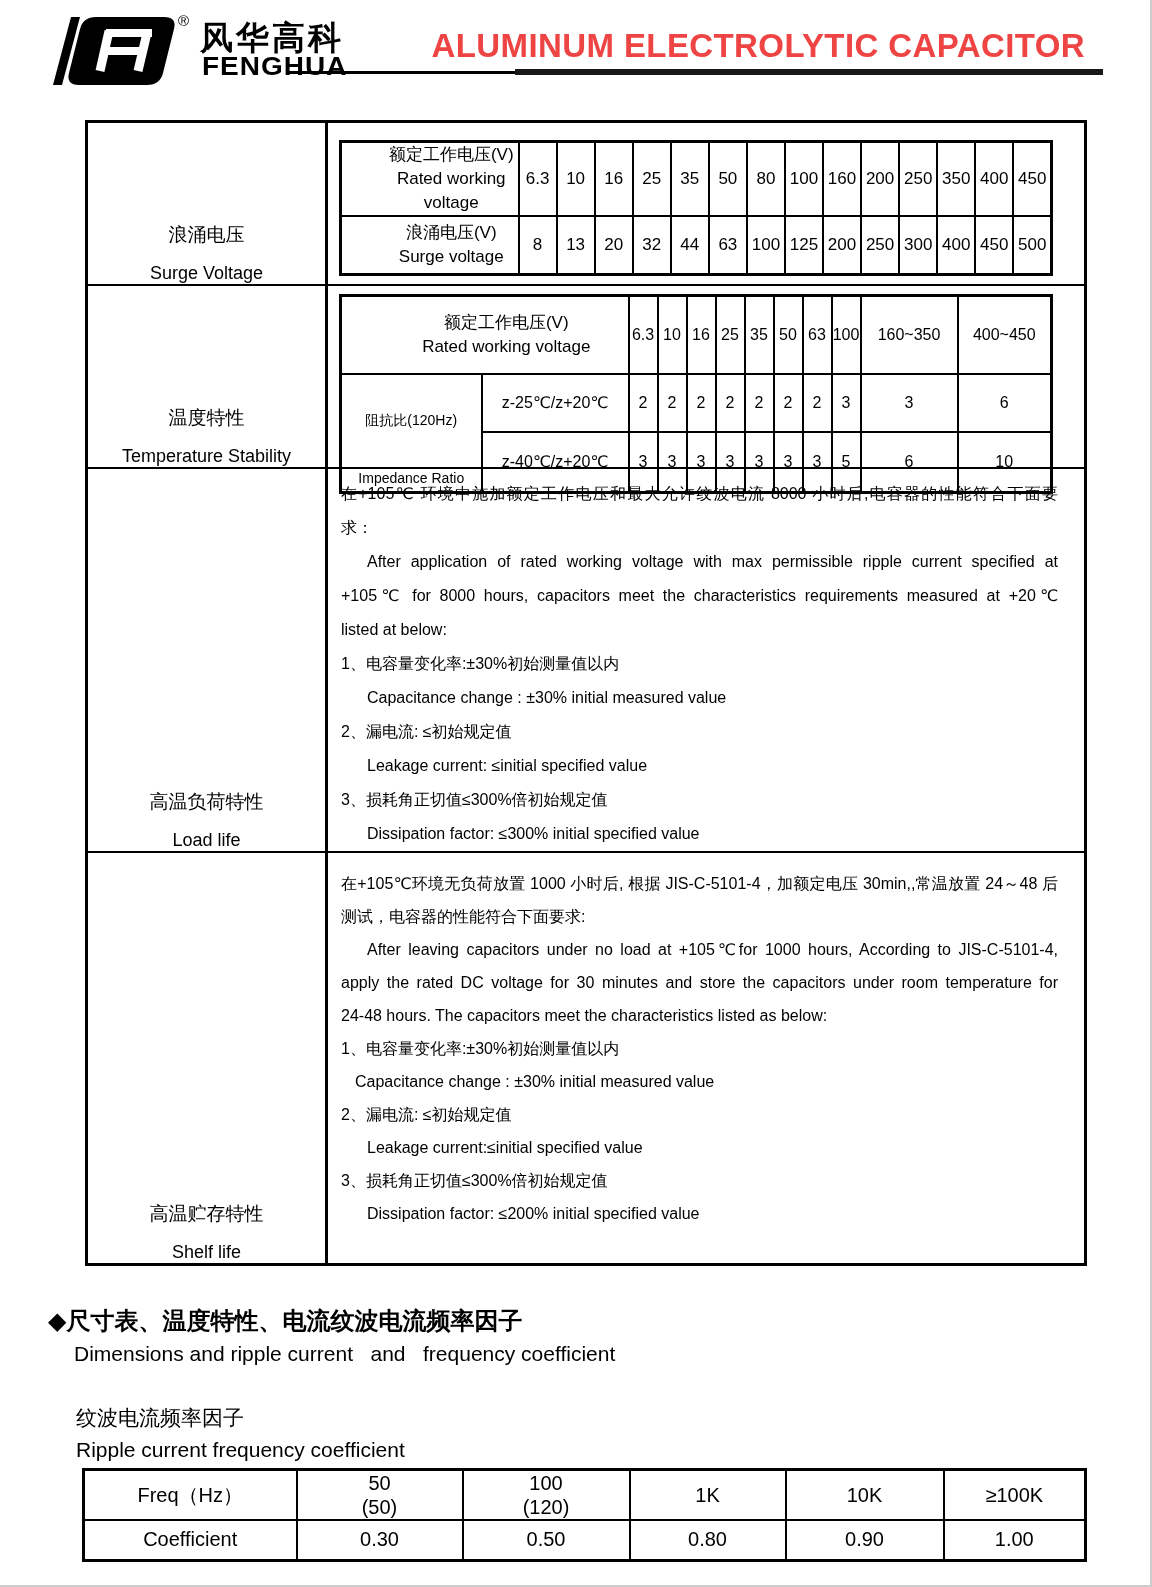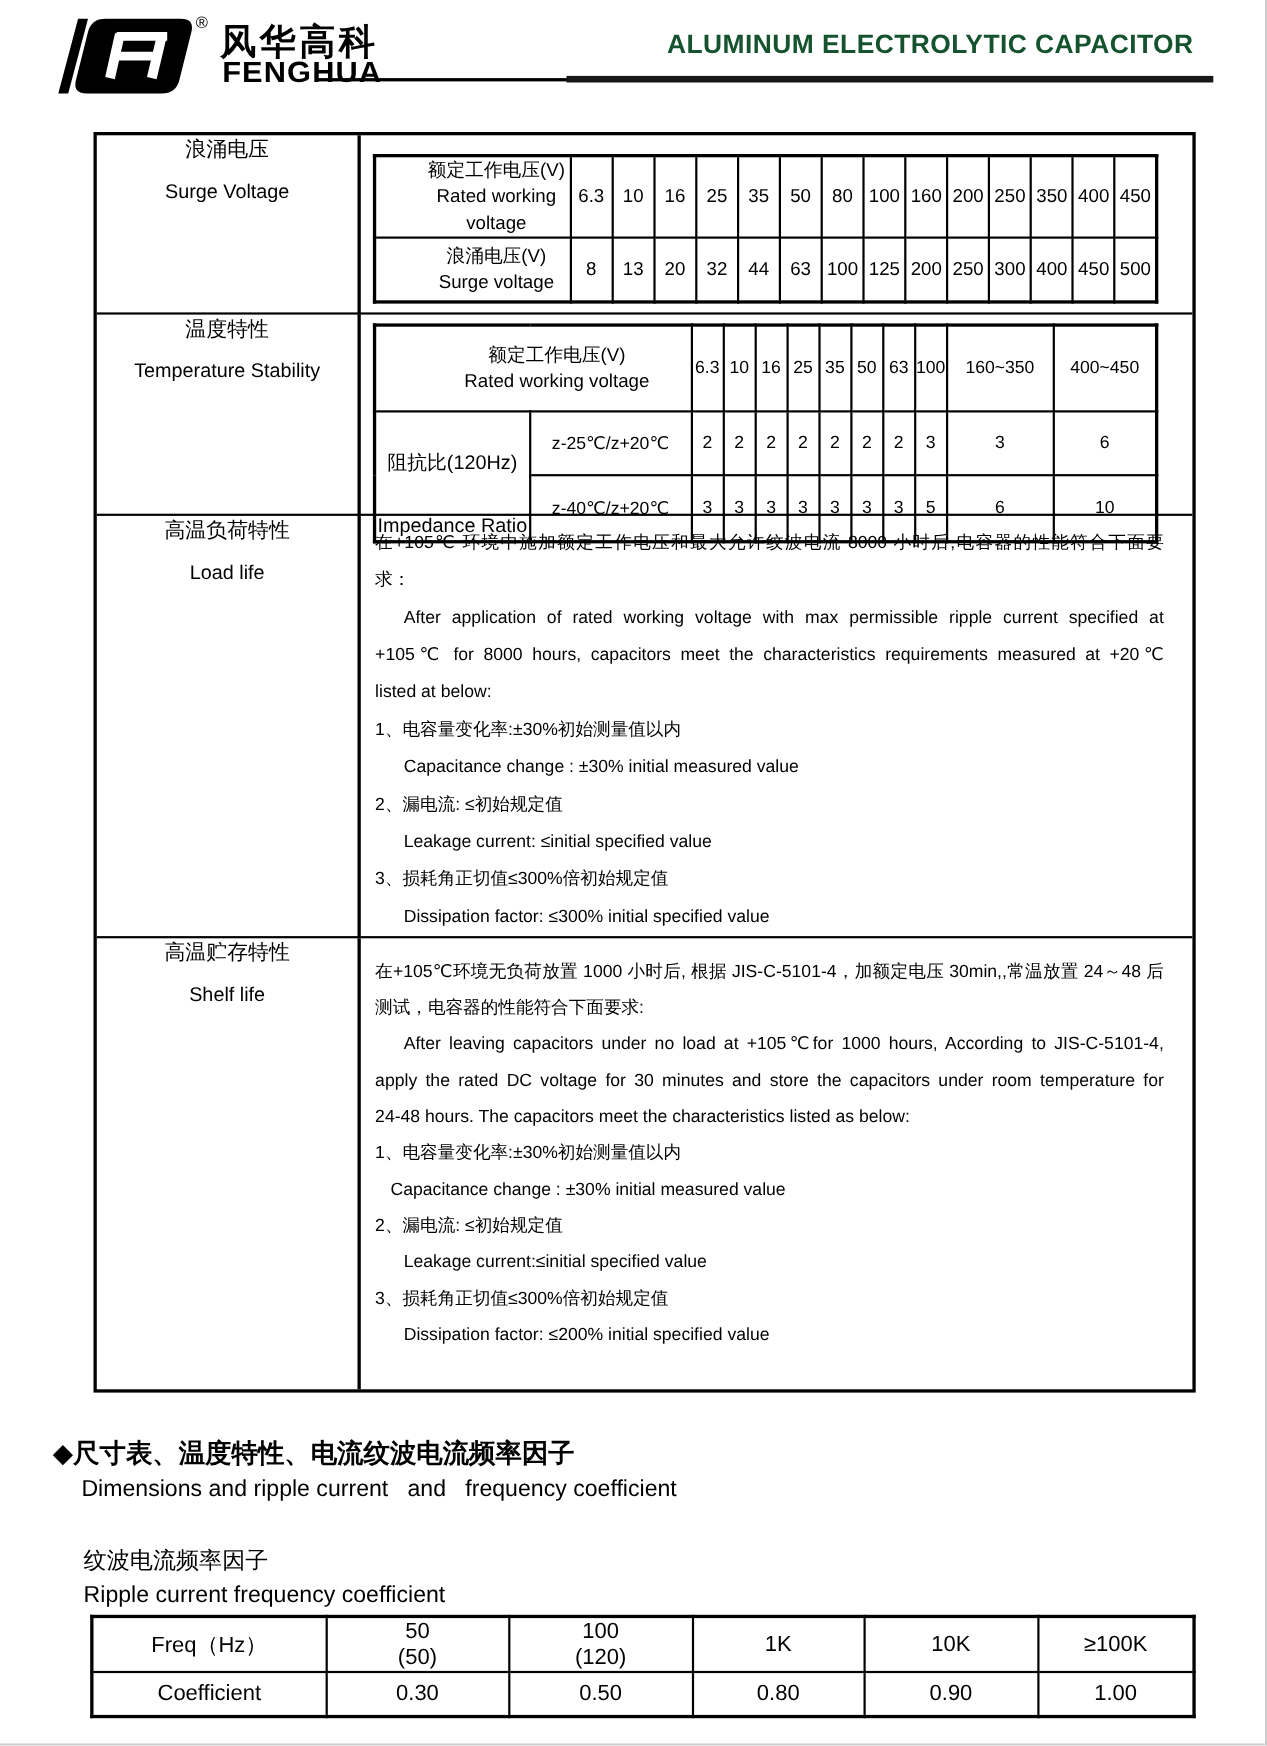--- a/index.html
+++ b/index.html
@@ -8,50 +8,50 @@
     font-family:"Liberation Sans","DejaVu Sans",sans-serif;color:#000;overflow:hidden;
   }
   .edge-r{position:absolute;right:0;top:0;width:2px;height:100%;background:#cccccc;}
   .edge-b{position:absolute;left:0;bottom:0;width:100%;height:2px;background:#cccccc;}
 
   
   .logo{position:absolute;left:50px;top:12px;}
   .reg-mark{position:absolute;left:178px;top:12px;font-size:15px;}
   .brand-cn{position:absolute;left:200px;top:16px;font-size:33px;font-weight:bold;letter-spacing:3px;}
   .brand-en{position:absolute;left:202px;top:51px;font-size:28px;font-weight:bold;letter-spacing:1px;transform:scaleY(0.95);transform-origin:top left;}
-  .doc-title{position:absolute;top:27px;right:67px;font-size:24px;font-weight:bold;letter-spacing:0.4px;color:#14532d;white-space:pre;}
+  .doc-title{position:absolute;top:27px;right:67px;font-size:33px;font-weight:bold;letter-spacing:0.4px;color:#ef4444;white-space:pre;}
   .rule-thin{position:absolute;left:287px;top:71px;width:240px;height:3px;background:#000;}
   .rule-thick{position:absolute;left:515px;top:69px;width:588px;height:6px;background:#181818;}
 
   
   .spec{
     position:absolute;left:85px;top:120px;width:1002px;height:1146px;
     border:3px solid #000;box-sizing:border-box;display:grid;
     grid-template-columns:240px 1fr;grid-template-rows:163px 183px 384px auto;
   }
   .spec-label{
     border-right:3px solid #000;border-bottom:2px solid #000;
-    display:flex;flex-direction:column;justify-content:flex-start;align-items:center;gap:15px;
+    display:flex;flex-direction:column;justify-content:flex-end;align-items:center;gap:15px;
     font-size:19px;
   }
   .spec-label .en{font-size:18px;}
   .spec-content{border-bottom:2px solid #000;position:relative;}
 
   
   table{border-collapse:collapse;table-layout:fixed;}
   .surge-table{position:absolute;left:11px;top:17px;width:714px;border:3px solid #000;}
   .surge-table td{border:2px solid #000;text-align:center;padding:0;font-size:17px;}
   .surge-table tr{height:58px;}
   .imp-table{position:absolute;left:11px;top:8px;width:714px;border:3px solid #000;}
   .imp-table td{border:2px solid #000;text-align:center;padding:0;font-size:16px;}
   .imp-table tr.r1{height:78px;}
   .imp-table tr.r2{height:34px;}
   .imp-table tr.r3{height:35px;margin-top:28px;}
   .ihdr div{line-height:24px;font-size:17px;margin-left:43px;}
-  .grp div{line-height:26px;font-size:18px;margin-top:32px;}
+  .grp div{line-height:26px;font-size:14px;margin-top:32px;}
 
   
   .life-text{position:absolute;left:13px;width:717px;font-size:16px;box-sizing:border-box;}
   .lt-load{top:8px;}
   .lt-shelf{top:14px;}
   .line{height:34px;line-height:34px;white-space:pre;overflow:visible;}
   .lt-shelf .line{height:33px;line-height:33px;}
   .line.justify{white-space:normal;text-align:justify;text-align-last:justify;}
   .line.indent{padding-left:26px;}
   .line.indent-sm{padding-left:14px;}

